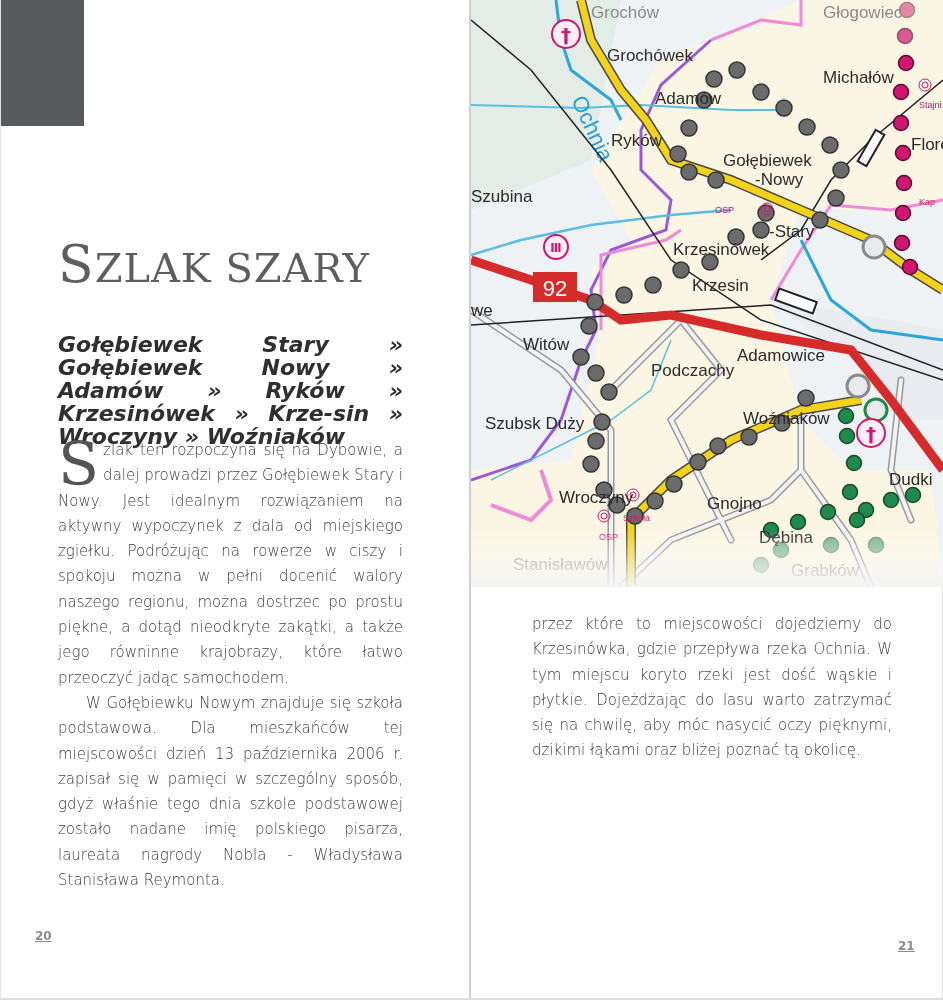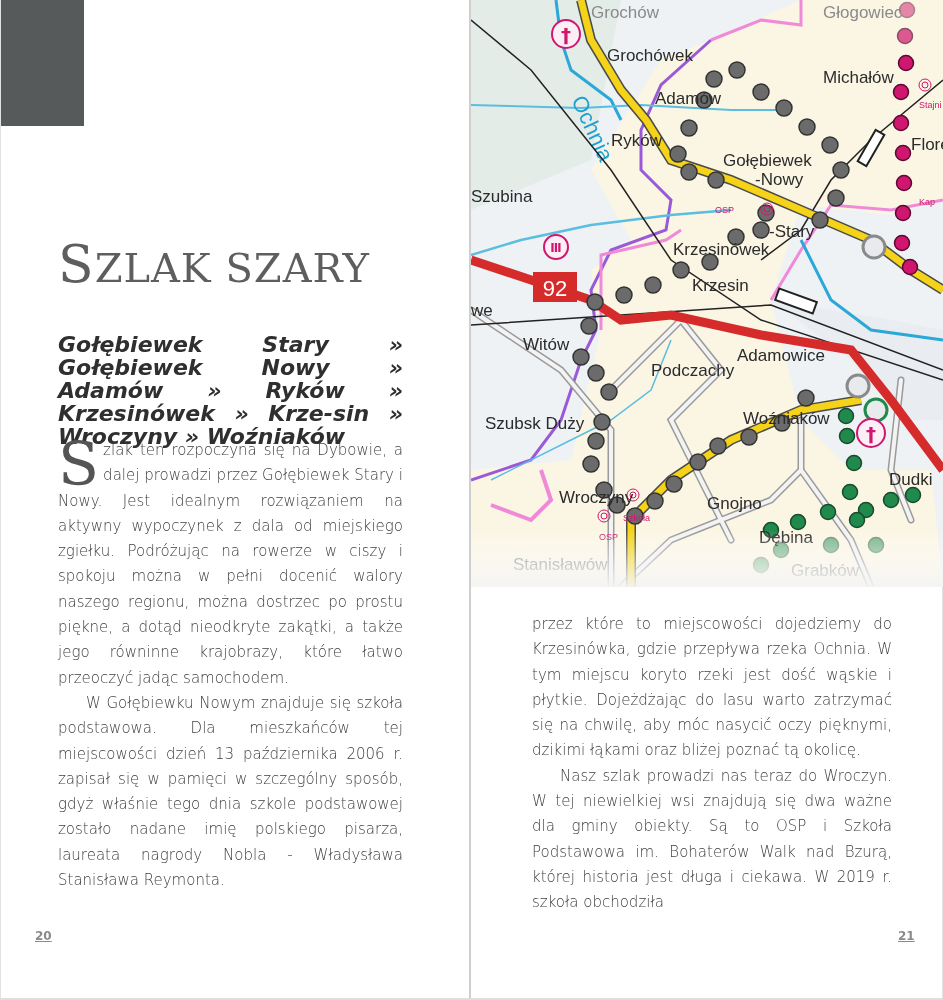--- a/index.html
+++ b/index.html
@@ -39,23 +39,22 @@
   <div class="body-text left-text">
     <p><span class="dropcap">S</span><span>zlak ten rozpoczyna się na Dybowie, a dalej prowadzi przez Gołębiewek Stary i Nowy. Jest idealnym rozwiązaniem na aktywny wypoczynek z dala od miejskiego zgiełku. Podróżując na rowerze w ciszy i spokoju można w pełni docenić walory naszego regionu, można dostrzec po prostu piękne, a dotąd nieodkryte zakątki, a także jego równinne krajobrazy, które łatwo przeoczyć jadąc samochodem.</span></p>
     <p class="indent">W Gołębiewku Nowym znajduje się szkoła podstawowa. Dla mieszkańców tej miejscowości dzień 13 października 2006 r. zapisał się w pamięci w szczególny sposób, gdyż właśnie tego dnia szkole podstawowej zostało nadane imię polskiego pisarza, laureata nagrody Nobla - Władysława Stanisława Reymonta.</p>
   </div>
   <div class="page-num pn-left">20</div>
 </div>
 
 <div class="page page-right">
   <div class="body-text right-text" style="left:61px;">
     <p>przez które to miejscowości dojedziemy do Krzesinówka, gdzie przepływa rzeka Ochnia. W tym miejscu koryto rzeki jest dość wąskie i płytkie. Dojeżdżając do lasu warto zatrzymać się na chwilę, aby móc nasycić oczy pięknymi, dzikimi łąkami oraz bliżej poznać tą okolicę.</p>
-    <p class="indent">Nasz szlak prowadzi nas teraz do Wroczyn. W tej niewielkiej wsi znajdują się dwa ważne dla gminy obiekty. Są to OSP i Szkoła Podstawowa im. Bohaterów Walk nad Bzurą, której historia jest długa i ciekawa. W 2019 r. szkoła obchodziła</p>
   </div>
-  <div class="page-num" style="left:427px;">21</div>
+  <div class="page-num" style="left:427px;margin-top:10px;">21</div>
 </div>
 
 <div class="map">
   <svg id="map-svg" width="472" height="587" viewBox="0 0 472 587" xmlns="http://www.w3.org/2000/svg">
 
     <rect x="0" y="0" width="472" height="587" fill="#eef2f4"></rect>
     <path d="M0,0 L150,0 L120,160 L0,210 Z" fill="#e4ece8"></path>
     <path d="M190,60 L240,40 L330,0 L472,0 L472,200 L420,215 L330,205 L300,300 L330,420 L380,470 L460,470 L472,587 L0,587 L0,470 L100,460 L130,330 L120,270 L160,240 L120,170 Z" fill="#fbf6e4"></path>
     <path d="M300,300 L420,320 L472,330 L472,420 L430,420 L380,360 Z" fill="#e9ecf0"></path>
 

